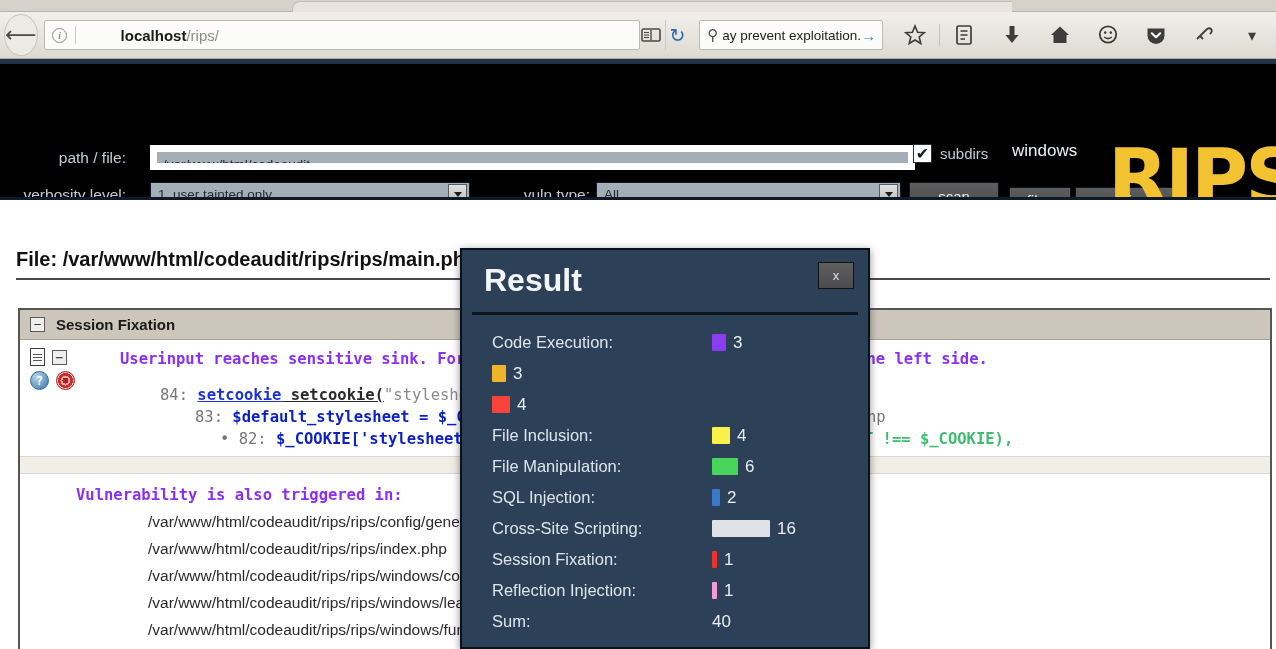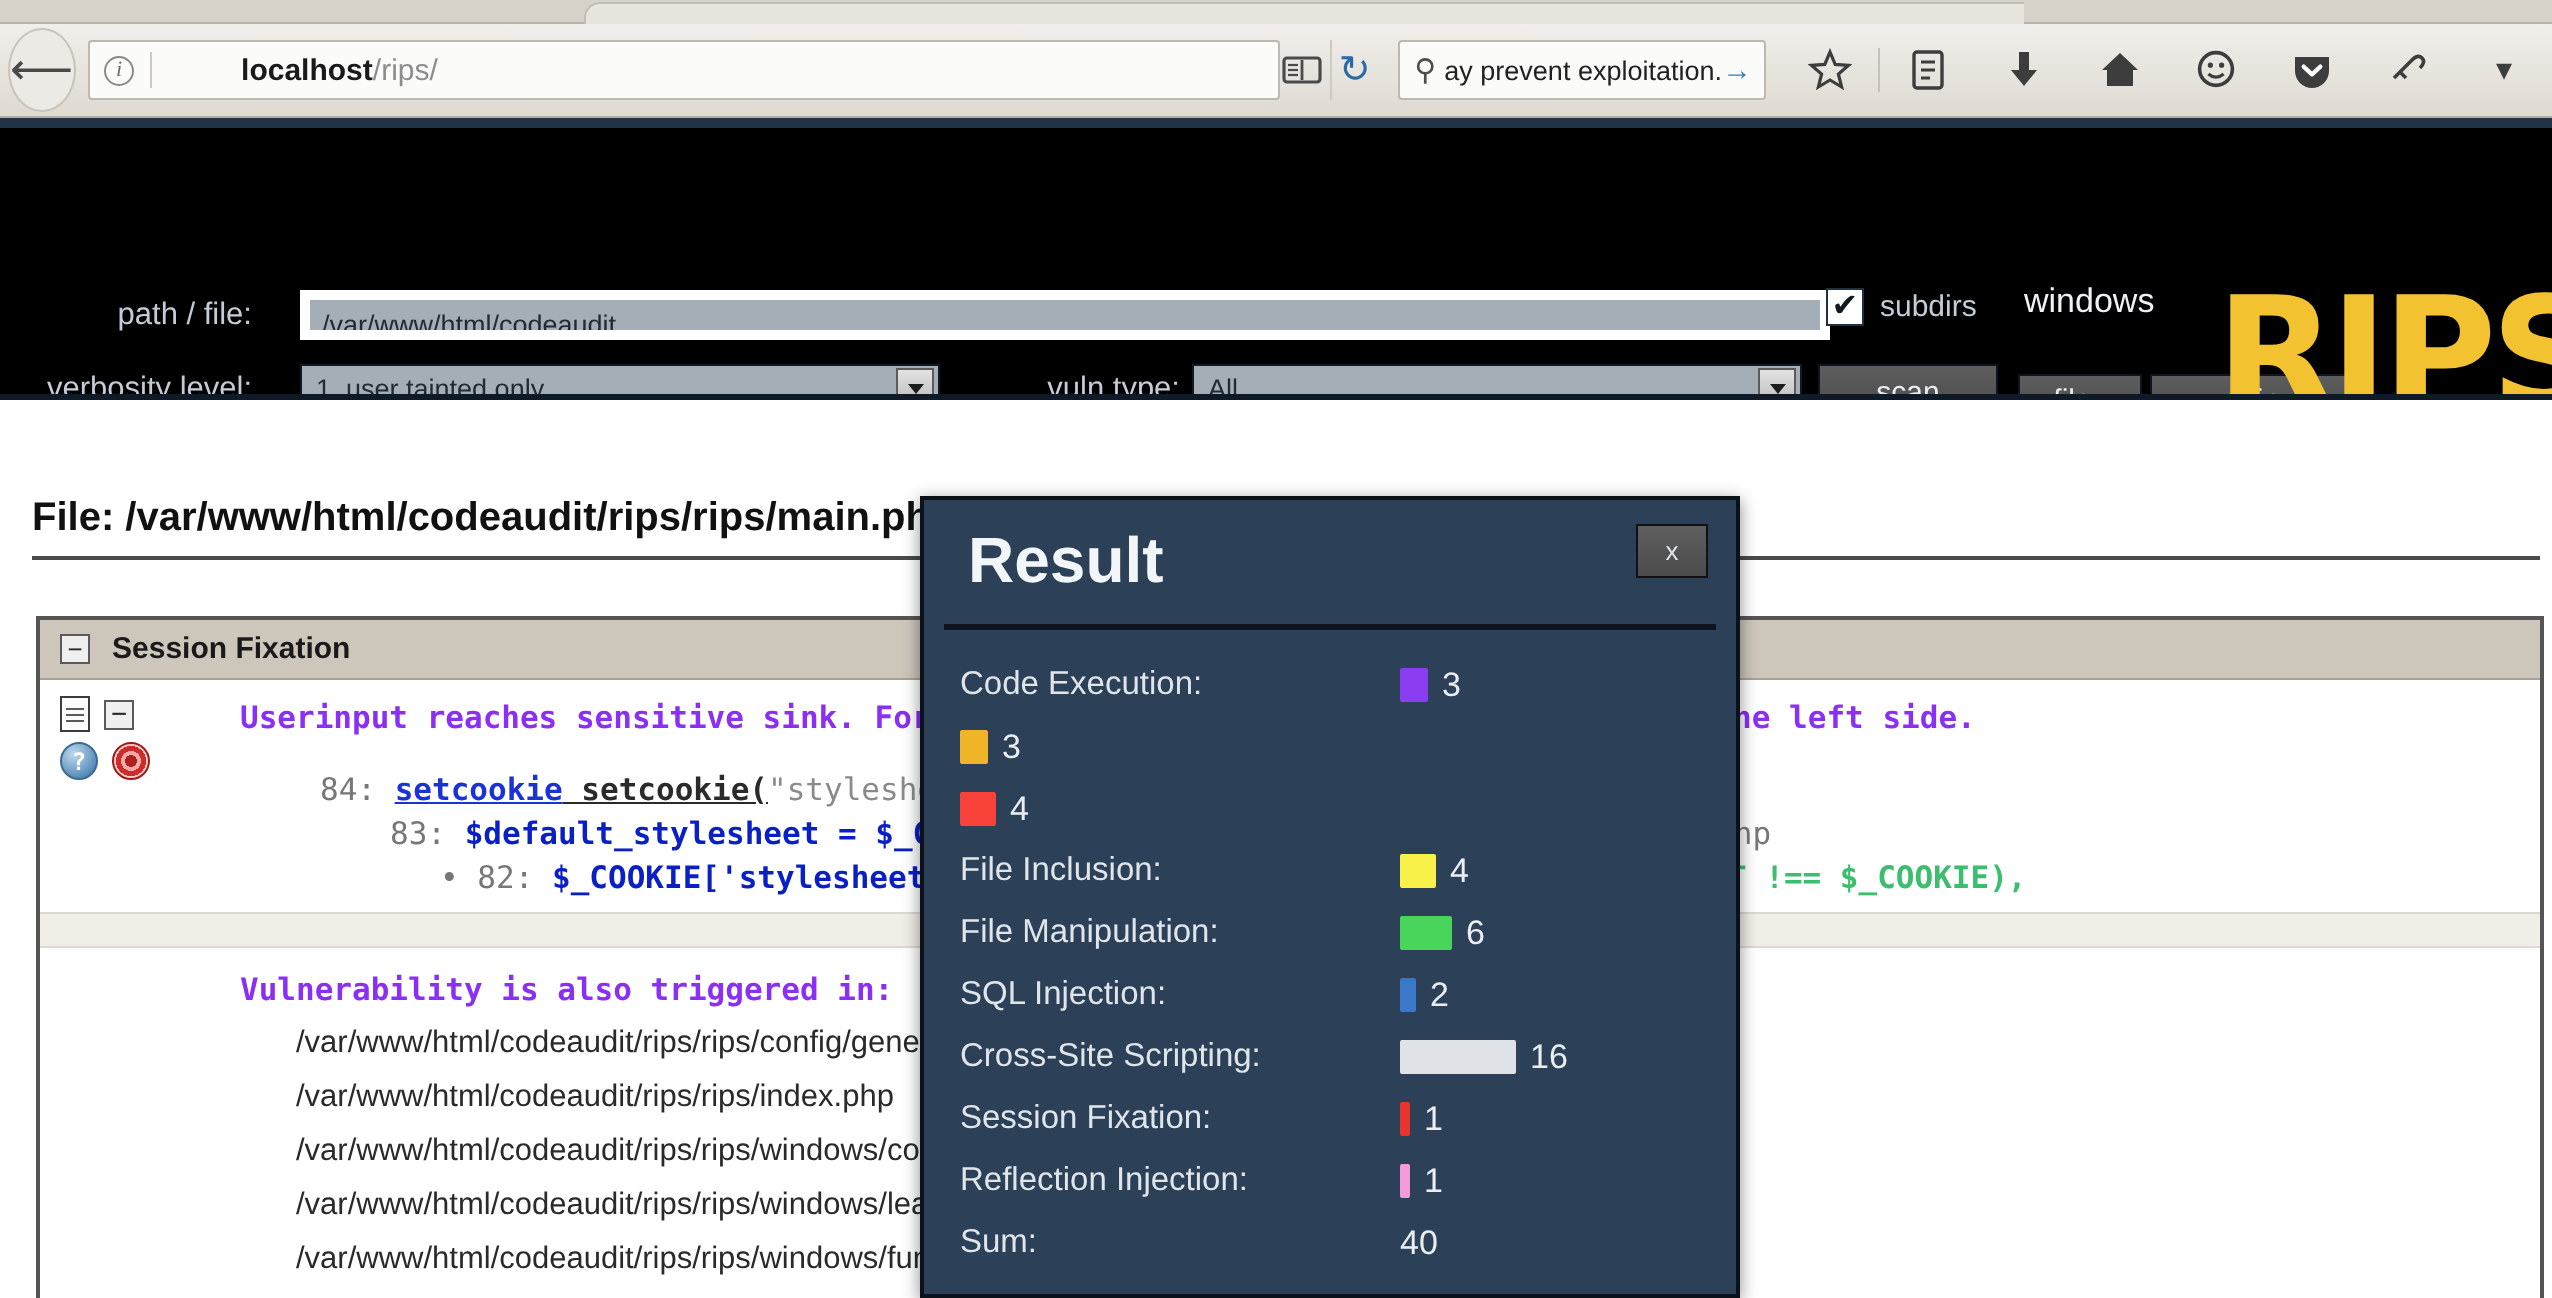--- a/index.html
+++ b/index.html
@@ -99,21 +99,21 @@
   }
   .rips-header::before {
     content: ""; position: absolute; left: 0; top: 0; width: 1276px; height: 5px;
     background: #223346;
   }
   .form-row { position: absolute; display: flex; align-items: center; }
   .lbl {
     color: #c3ccd6; font-size: 15.5px; text-align: right; white-space: nowrap;
   }
   .field {
-    background: #a3aeb6; border: 5px solid #ffffff;
+    background: #a3aeb6; border: 7px solid #ffffff;
     color: #222b33; font-size: 13.5px;
     padding: 3px 6px; height: 25px; line-height: 19px;
     white-space: nowrap; overflow: hidden;
   }
   .select {
     background: #a3aeb6; border: 1px solid #101a26;
     height: 25px; display: flex; align-items: center; justify-content: space-between;
     color: #222b33; font-size: 13.5px; padding-left: 7px;
   }
   .select .arrowbox {
@@ -209,21 +209,21 @@
   .c-blue { color:#1b32d6; font-weight:bold; }
   .c-blue u { text-decoration: underline; }
   .c-black { color:#2a2a2a; font-weight:bold;text-decoration:underline; }
   .c-str { color:#8a8a8a; }
   .c-green { color:#3dbd6e; font-weight:bold; }
   .c-bluedk { color:#0a1fc4; font-weight:bold; }
   .sep-band {
     height: 18px; background: #f1eee7; border-top:1px solid #ddd9d0; border-bottom:1px solid #ddd9d0;
     margin: 6px 0 8px 0;
   }
-  .trig-title { font-size:15.5px; color:#8b2ff5; font-weight:bold; padding-left:100px; line-height:26px;}
+  .trig-title { font-size:15.5px; color:#8b2ff5; font-weight:bold; padding-left:56px; line-height:26px;}
   .trig-path { font-size:15.5px; color:#2a2a2a; padding-left:128px; line-height:27px;
                font-family:"Liberation Sans", sans-serif; }
 
   
   .dialog {
     position:absolute; left: 460px; top: 248px; width: 410px; height: 401px;
     background: #2c4057; border: 2px solid #0a1118;
     box-shadow: 0 2px 8px rgba(0,0,0,.45);
     overflow: hidden;
   }
@@ -233,21 +233,21 @@
     color:#f3f6f9; font-size: 32px; font-weight: bold;
     font-family:"Liberation Sans", sans-serif;
   }
   .dlg-close {
     position:absolute; right: 14px; top: 12px; width: 36px; height: 27px;
     background: linear-gradient(#5e5e5e, #4c4c4c); border: 1px solid #111;
     color:#dfe4e9; font-size: 13px;
     display:flex; align-items:center; justify-content:center;
   }
   .dlg-rule { height: 3px; background:#0c1520; margin: 0 10px; }
-  .dlg-body { padding: 12px 0 0 0; }
+  .dlg-body { padding: 12px 0 0 12px; }
   .vrow {
     display:flex; align-items:center; height: 31px; padding-left: 18px;
   }
   .vrow .vlabel {
     width: 220px; color:#dfe5eb; font-size: 16.5px; white-space: nowrap;
   }
   .vrow .vbar { height: 17px; border-radius:1px; }
   .vrow .vcount { color:#e9eef3; font-size: 17px; margin-left: 7px; }
   .vrow.sum .vlabel { width: 220px; }
   .vrow.sum .vcount { margin-left: 0; }

